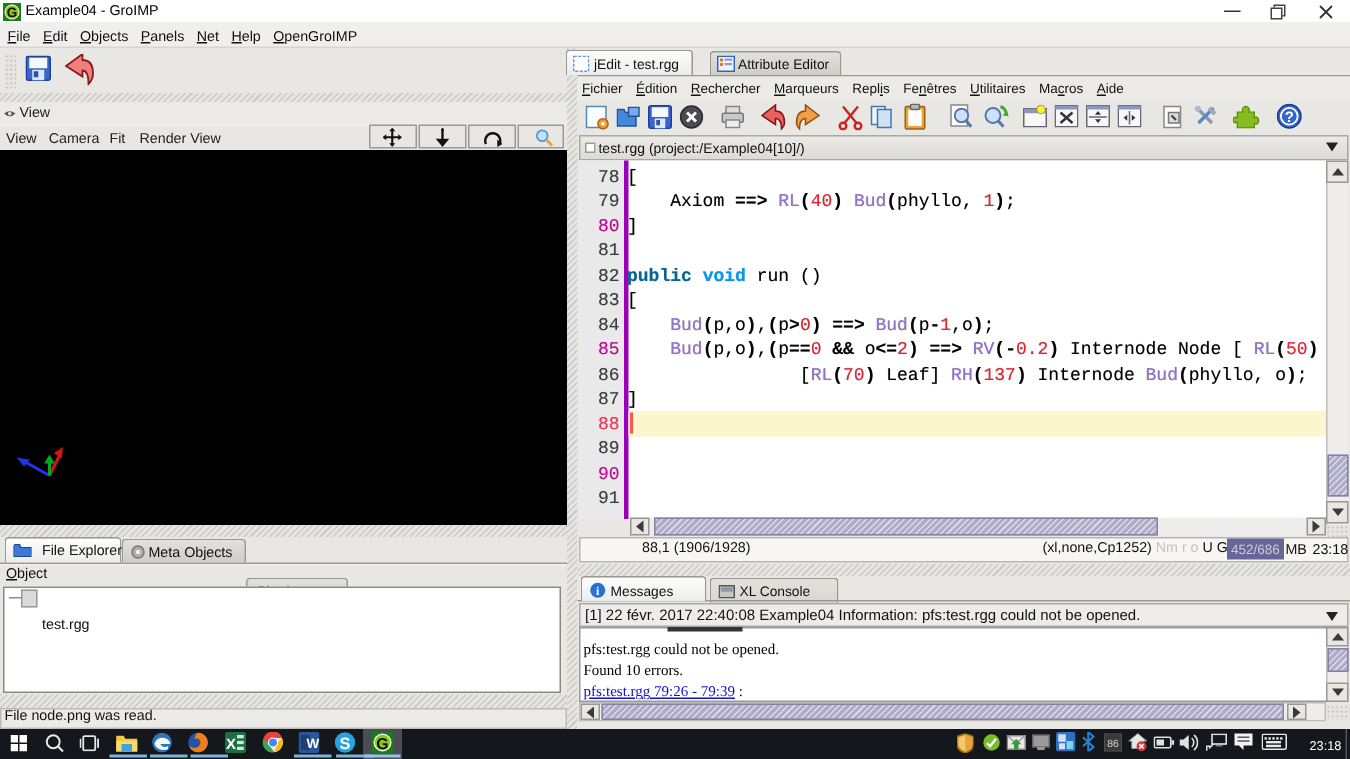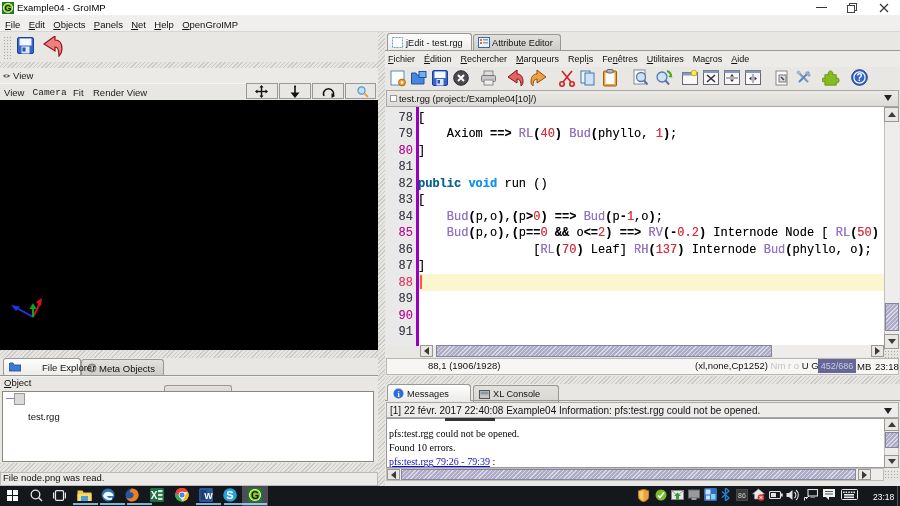--- a/index.html
+++ b/index.html
@@ -69,21 +69,21 @@
 
 <div class="abs" style="left:0;top:68px;width:378px;height:15px;background:#eceae7;">
   <svg class="abs" style="left:2px;top:4px;" width="9" height="8" viewBox="0 0 12 9">
       <path d="M1 4 Q6 0 11 4 Q6 9 1 4 Z" fill="#555"></path>
       <circle cx="6" cy="4.2" r="1.6" fill="#ddd"></circle>
     </svg>
   <div class="abs" style="left:13px;top:2px;color:#222;">View</div>
 </div>
 <div class="abs" style="left:0;top:83px;width:378px;height:17px;background:#e9e7e3;border-top:1px solid #f5f4f2;">
   <div class="abs" style="left:4px;top:3px;color:#222;">View</div>
-  <div class="abs" style="left:32.5px;top:3px;color:#222;font-family:Liberation Mono, monospace;">Camera</div>
+  <div class="abs" style="left:32.5px;top:3px;color:#222;">Camera</div>
   <div class="abs" style="left:73px;top:3px;color:#222;">Fit</div>
   <div class="abs" style="left:93px;top:3px;color:#222;">Render View</div>
 </div>
 
 <div class="abs" style="left:246px;top:83px;width:32px;height:16px;background:#e9e7e3;border:1px solid #999;"></div>
 <div class="abs" style="left:279px;top:83px;width:32px;height:16px;background:#e9e7e3;border:1px solid #999;"></div>
 <div class="abs" style="left:312px;top:83px;width:32px;height:16px;background:#e9e7e3;border:1px solid #999;"></div>
 <div class="abs" style="left:345px;top:83px;width:31px;height:16px;background:#e9e7e3;border:1px solid #999;"></div>
 <svg class="abs" style="left:255px;top:85px;" width="13" height="13" viewBox="0 0 13 13">
     <g stroke="#111" stroke-width="1.4">
@@ -121,21 +121,21 @@
   <path d="M25 10 L21.5 16 L28.5 16 Z" fill="#00aa22"></path>
 </svg>
 
 <div class="abs hatch" style="left:0;top:350px;width:378px;height:8px;"></div>
 <div class="abs" style="left:0;top:358px;width:378px;height:17px;background:#e9e7e3;"></div>
 
 <div class="abs" style="left:3px;top:358px;width:78px;height:17px;background:linear-gradient(#fdfdfc,#ececea);border:1px solid #9a9890;border-bottom:none;border-radius:3px 3px 0 0;z-index:3;">
   <svg class="abs" style="left:5px;top:3px;" width="12" height="10" viewBox="0 0 12 10">
       <path d="M0 2 L0 9 L12 9 L12 3 L5 3 L4 1 L1 1 Z" fill="#3c78d8" stroke="#1c4888" stroke-width=".8"></path>
     </svg>
-  <div class="abs" style="left:38px;top:3px;color:#111;">File Explorer</div>
+  <div class="abs" style="left:24px;top:3px;color:#111;">File Explorer</div>
 </div>
 <div class="abs" style="left:81px;top:359px;width:83px;height:16px;background:linear-gradient(#e3e1dd,#cfcdc9);border:1px solid #9a9890;border-bottom:none;border-radius:3px 3px 0 0;">
   <svg class="abs" style="left:5px;top:3px;" width="10" height="10" viewBox="0 0 10 10">
       <circle cx="5" cy="5" r="4" fill="#b0aeaa" stroke="#777"></circle>
       <circle cx="5" cy="5" r="1.5" fill="#eee"></circle>
     </svg>
   <div class="abs" style="left:17px;top:3px;color:#111;">Meta Objects</div>
 </div>
 <div class="abs" style="left:164px;top:359px;width:68px;height:16px;background:linear-gradient(#e3e1dd,#cfcdc9);border:1px solid #9a9890;border-bottom:none;border-radius:3px 3px 0 0;margin-top:26px;">
   <div class="abs" style="left:6px;top:3px;color:#111;">Shaders</div>
@@ -148,21 +148,21 @@
 <div class="abs" style="left:14px;top:393px;width:11px;height:12px;background:#dcdad6;border:1px solid #999;"></div>
 <div class="abs" style="left:28px;top:411px;color:#111;">test.rgg</div>
 <div class="abs hatch" style="left:0;top:463px;width:378px;height:9px;"></div>
 <div class="abs" style="left:0;top:472px;width:378px;height:14px;background:#eceae7;border:1px solid #bbb;"></div>
 <div class="abs" style="left:3px;top:472px;color:#111;">File node.png was read.</div>
 
 <div class="abs hatch" style="left:378px;top:32px;width:7px;height:454px;"></div>
 
 <div class="abs" style="left:385px;top:32px;width:515px;height:454px;background:#e9e7e3;"></div>
 
-<div class="abs" style="left:387px;top:33px;width:85px;height:17px;background:linear-gradient(#fdfdfc,#ececea);border:1px solid #9a9890;border-bottom:none;border-radius:3px 3px 0 0;z-index:3;">
+<div class="abs" style="left:377px;top:33px;width:85px;height:17px;background:linear-gradient(#fdfdfc,#ececea);border:1px solid #9a9890;border-bottom:none;border-radius:3px 3px 0 0;z-index:3;">
   <svg class="abs" style="left:4px;top:3px;" width="11" height="11" viewBox="0 0 11 11">
       <rect x="0.5" y="0.5" width="10" height="10" fill="#fff" stroke="#6699dd" stroke-dasharray="2 1"></rect>
     </svg>
   <div class="abs" style="left:18px;top:4px;color:#111;font-size:9.2px;">jEdit - test.rgg</div>
 </div>
 <div class="abs" style="left:473px;top:34px;width:88px;height:16px;background:linear-gradient(#e3e1dd,#cfcdc9);border:1px solid #9a9890;border-bottom:none;border-radius:3px 3px 0 0;">
   <svg class="abs" style="left:4px;top:2px;" width="12" height="11" viewBox="0 0 12 11">
       <rect x="0.5" y="0.5" width="11" height="10" fill="#eef4fc" stroke="#3366bb"></rect>
       <rect x="2" y="2" width="2" height="2" fill="#e07820"></rect>
       <rect x="2" y="5" width="2" height="2" fill="#e07820"></rect>

